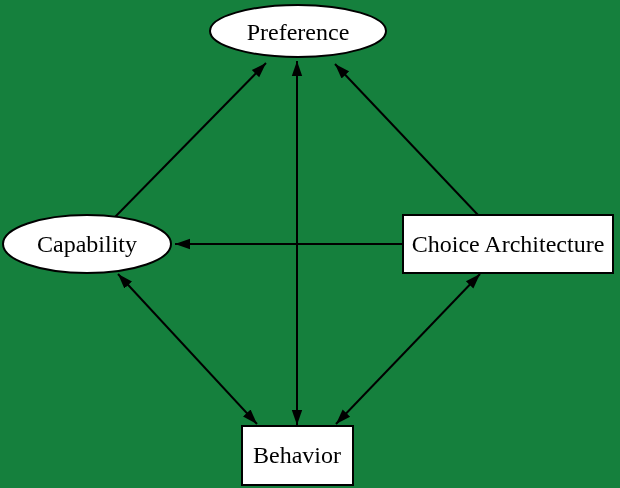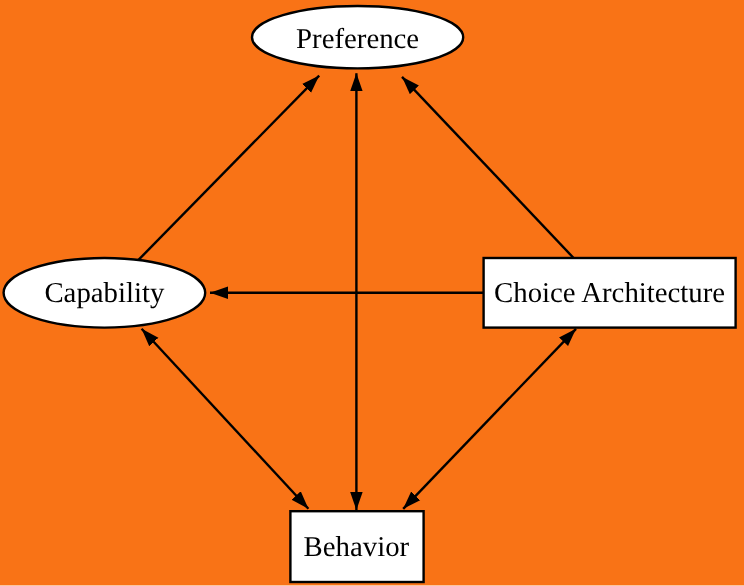--- a/index.html
+++ b/index.html
@@ -3,21 +3,21 @@
 <meta charset="utf-8">
 <style>
   html, body {
     margin: 0;
     padding: 0;
     background: #ffffff;
   }
   .diagram-canvas {
     width: 620px;
     height: 488px;
-    background: #f97316;
+    background: #15803d;
     position: relative;
     overflow: hidden;
   }
   svg {
     display: block;
   }
   .node-shape {
     fill: #ffffff;
     stroke: #000000;
     stroke-width: 2;

